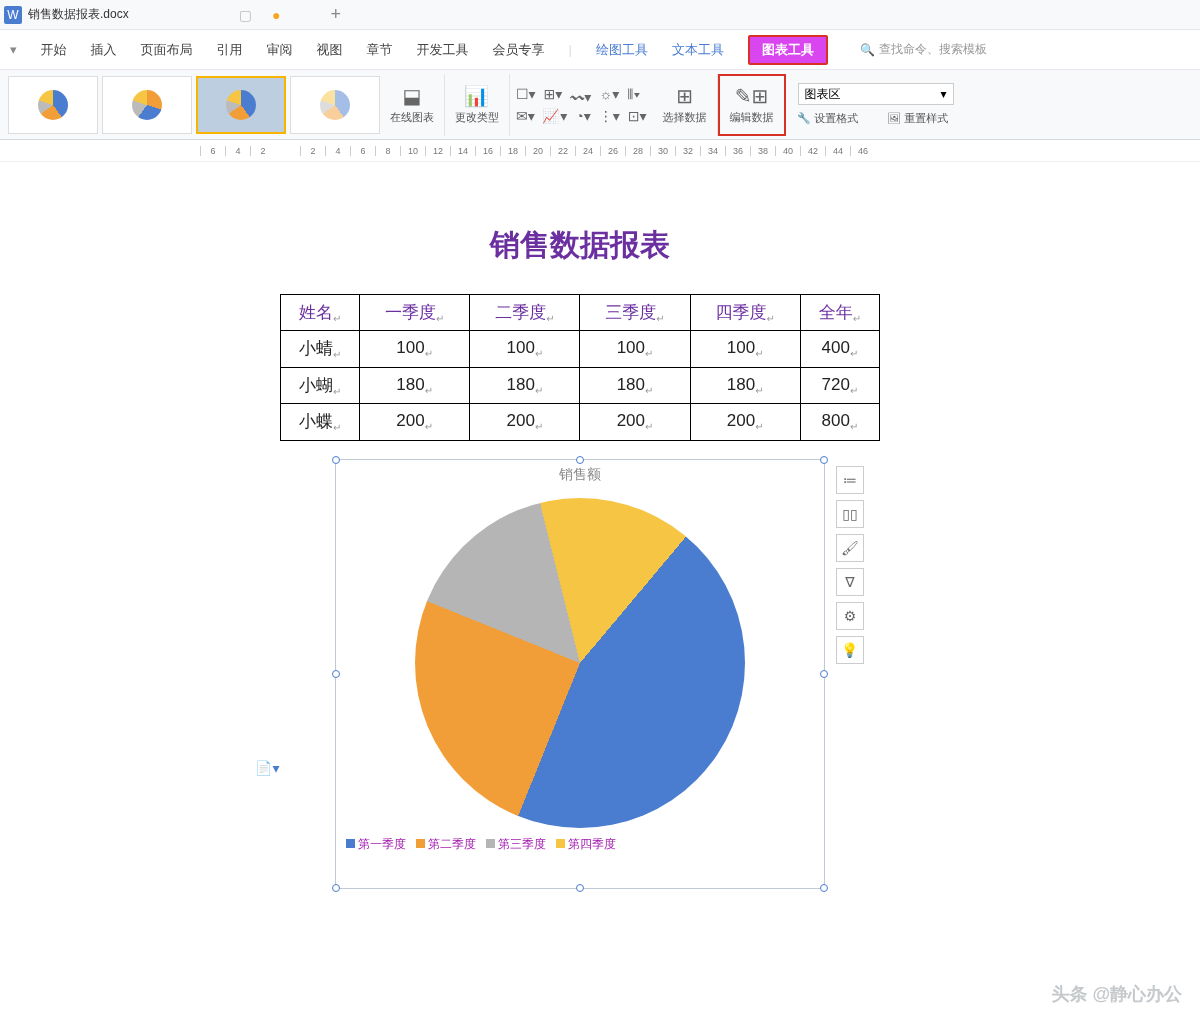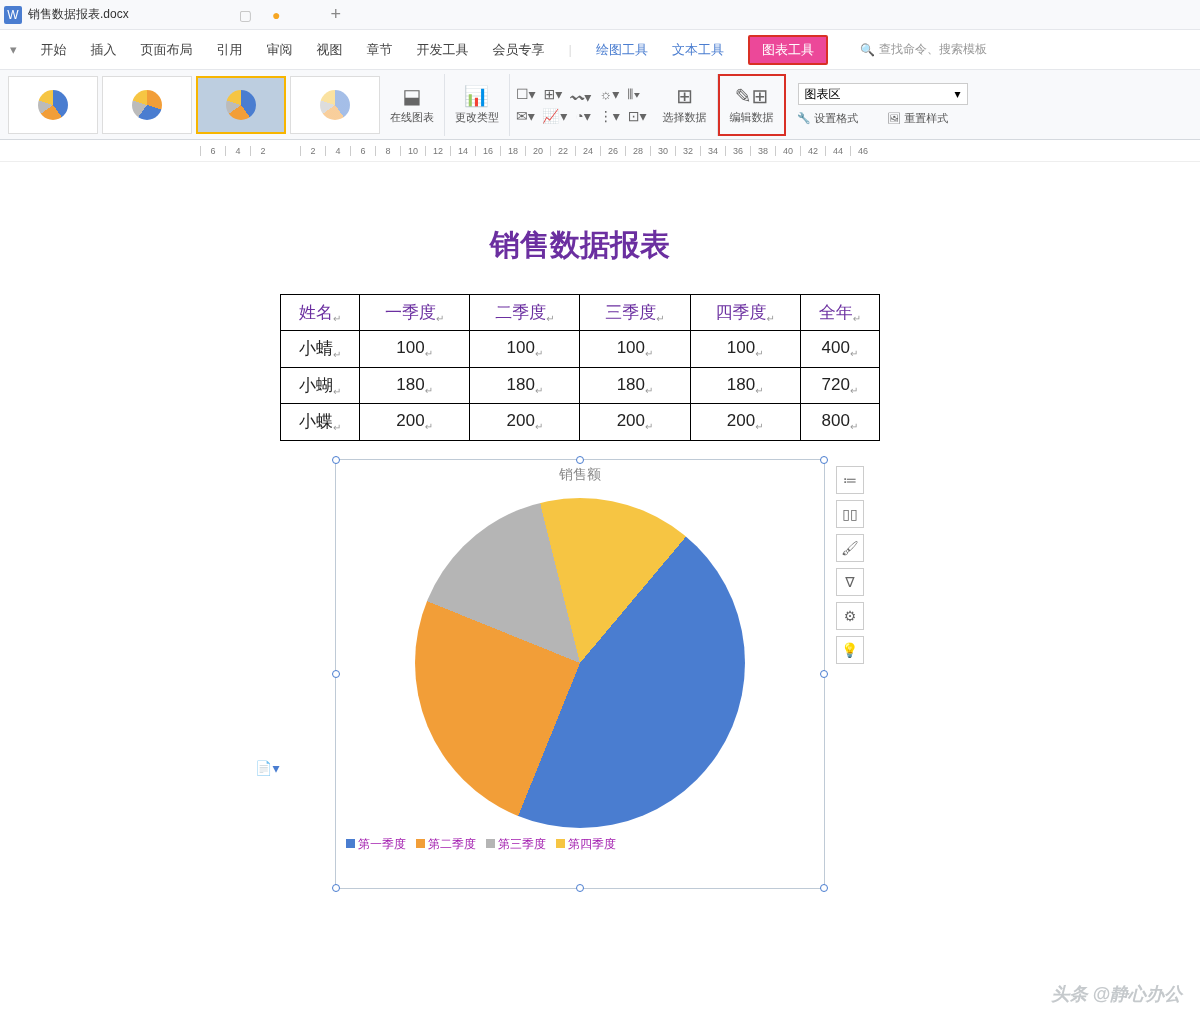--- a/index.html
+++ b/index.html
@@ -7,33 +7,33 @@
 .titlebar { height:30px; background:#f8f9fb; display:flex; align-items:center; padding:0 4px; border-bottom:1px solid #e5e7eb; }
 .w-icon { width:18px; height:18px; background:#4a7dd0; color:#fff; font-size:12px; display:flex; align-items:center; justify-content:center; border-radius:2px; margin-right:6px; }
 .doc-title { font-size:12px; color:#333; }
 .tab-indicators { margin-left:110px; display:flex; gap:20px; align-items:center; }
 .tab-ind { color:#bbb; font-size:14px; }
 .tab-plus { color:#888; font-size:18px; margin-left:30px; }
 .menubar { height:40px; background:#fff; display:flex; align-items:center; padding:0 10px; gap:24px; font-size:13px; color:#444; border-bottom:1px solid #e5e7eb; }
 .menubar .item { cursor:pointer; }
 .menubar .drawing { color:#4a7dd0; }
 .menubar .text-tool { color:#4a7dd0; }
-.menubar .chart-tool { background:#ec4899; color:#fff; padding:4px 12px; border-radius:2px; border:2px solid #d93025; }
+.menubar .chart-tool { background:#d946ef; color:#fff; padding:4px 12px; border-radius:2px; border:2px solid #d93025;font-weight:bold; }
 .menubar .search { margin-left:8px; color:#999; font-size:12px; display:flex; align-items:center; gap:4px; }
 .toolbar { height:70px; background:#f8f9fb; display:flex; align-items:center; padding:0 8px; border-bottom:1px solid #d5d9de; }
 .thumbs { display:flex; gap:4px; }
 .thumb { width:90px; height:58px; background:#fff; border:1px solid #ddd; display:flex; align-items:center; justify-content:center; cursor:pointer; }
 .thumb.sel { border:2px solid #f7b500; background:#bdcee0; }
 .tb-group { display:flex; flex-direction:column; align-items:center; justify-content:center; height:62px; padding:0 10px; font-size:11px; color:#555; border-right:1px solid #e0e3e8; cursor:pointer; }
 .tb-group .ico { font-size:20px; color:#666; margin-bottom:2px; }
 .tb-mini { display:flex; flex-direction:column; gap:2px; padding:0 6px; }
 .tb-mini-row { display:flex; gap:8px; font-size:14px; color:#666; }
 .edit-data { border:2px solid #d93025; }
 .chart-area-sel { margin-left:12px; display:flex; flex-direction:column; gap:6px; }
-.sel-box { width:170px; height:22px; border:1px solid #ccc; background:#fff; font-size:12px; padding:2px 6px; display:flex; align-items:center; justify-content:space-between; }
+.sel-box { width:156px; height:22px; border:1px solid #ccc; background:#fff; font-size:12px; padding:2px 6px; display:flex; align-items:center; justify-content:space-between; }
 .fmt-row { display:flex; gap:29px; font-size:11px; color:#555; }
 .ruler { height:22px; background:#fff; display:flex; align-items:center; padding-left:200px; font-size:9px; color:#777; border-bottom:1px solid #eee; }
 .ruler span { width:25px; text-align:center; border-left:1px solid #ccc; }
 .page-area { position:absolute; top:165px; left:200px; width:760px; background:#fff; }
 .doc-h1 { text-align:center; font-size:30px; color:#6b2fa0; font-weight:bold; margin:60px 0 28px; }
 .data-table { margin:0 auto; border-collapse:collapse; width:600px;padding-left:36px; }
 .data-table th,.data-table td { border:1px solid #000; padding:6px 0; text-align:center; font-size:17px; }
 .data-table th { color:#6b2fa0; font-weight:normal; }
 .data-table td { color:#222; }
 .sub { font-size:10px; color:#999; vertical-align:sub; }
@@ -41,21 +41,21 @@
 .handle { width:8px; height:8px; background:#fff; border:1px solid #4a7dd0; border-radius:50%; position:absolute; }
 .h-tl{top:-4px;left:-4px}.h-tc{top:-4px;left:calc(50% - 4px)}.h-tr{top:-4px;right:-4px}
 .h-ml{top:calc(50% - 4px);left:-4px}.h-mr{top:calc(50% - 4px);right:-4px}
 .h-bl{bottom:-4px;left:-4px}.h-bc{bottom:-4px;left:calc(50% - 4px)}.h-br{bottom:-4px;right:-4px}
 .chart-title { text-align:center; font-size:14px; color:#888; padding:6px 0; }
 .pie { width:330px; height:330px; border-radius:50%; margin:8px auto; position:relative; }
 .legend { text-align:left; font-size:12px; color:#a21caf; margin-top:8px; }
 .legend .sw { display:inline-block; width:9px; height:9px; margin:0 3px 0 10px; }
 .side-tools { position:absolute; right:-40px; top:6px; display:flex; flex-direction:column; gap:6px; }
 .side-btn { width:28px; height:28px; border:1px solid #ccc; background:#fff; display:flex; align-items:center; justify-content:center; font-size:14px; color:#666; cursor:pointer; }
-.watermark { position:absolute; right:18px; bottom:14px; font-size:18px; color:#c5c9cc; font-style:italic; font-weight:bold; }
+.watermark { position:absolute; right:18px; bottom:14px; font-size:18px; color:#c5c9cc; font-weight:bold; }
 .page-icon { position:absolute; left:255px; top:760px; color:#4a7dd0; font-size:14px; }
 .mini-pie { width:30px; height:30px; border-radius:50%; background:conic-gradient(#4a7dd0 0 40%,#f29e38 40% 65%,#bbb 65% 80%,#f6c543 80% 100%); }
 </style>
 </head>
 <body>
 
 <div class="titlebar">
   <div class="w-icon">W</div>
   <div class="doc-title">销售数据报表.docx</div>
   <div class="tab-indicators">

